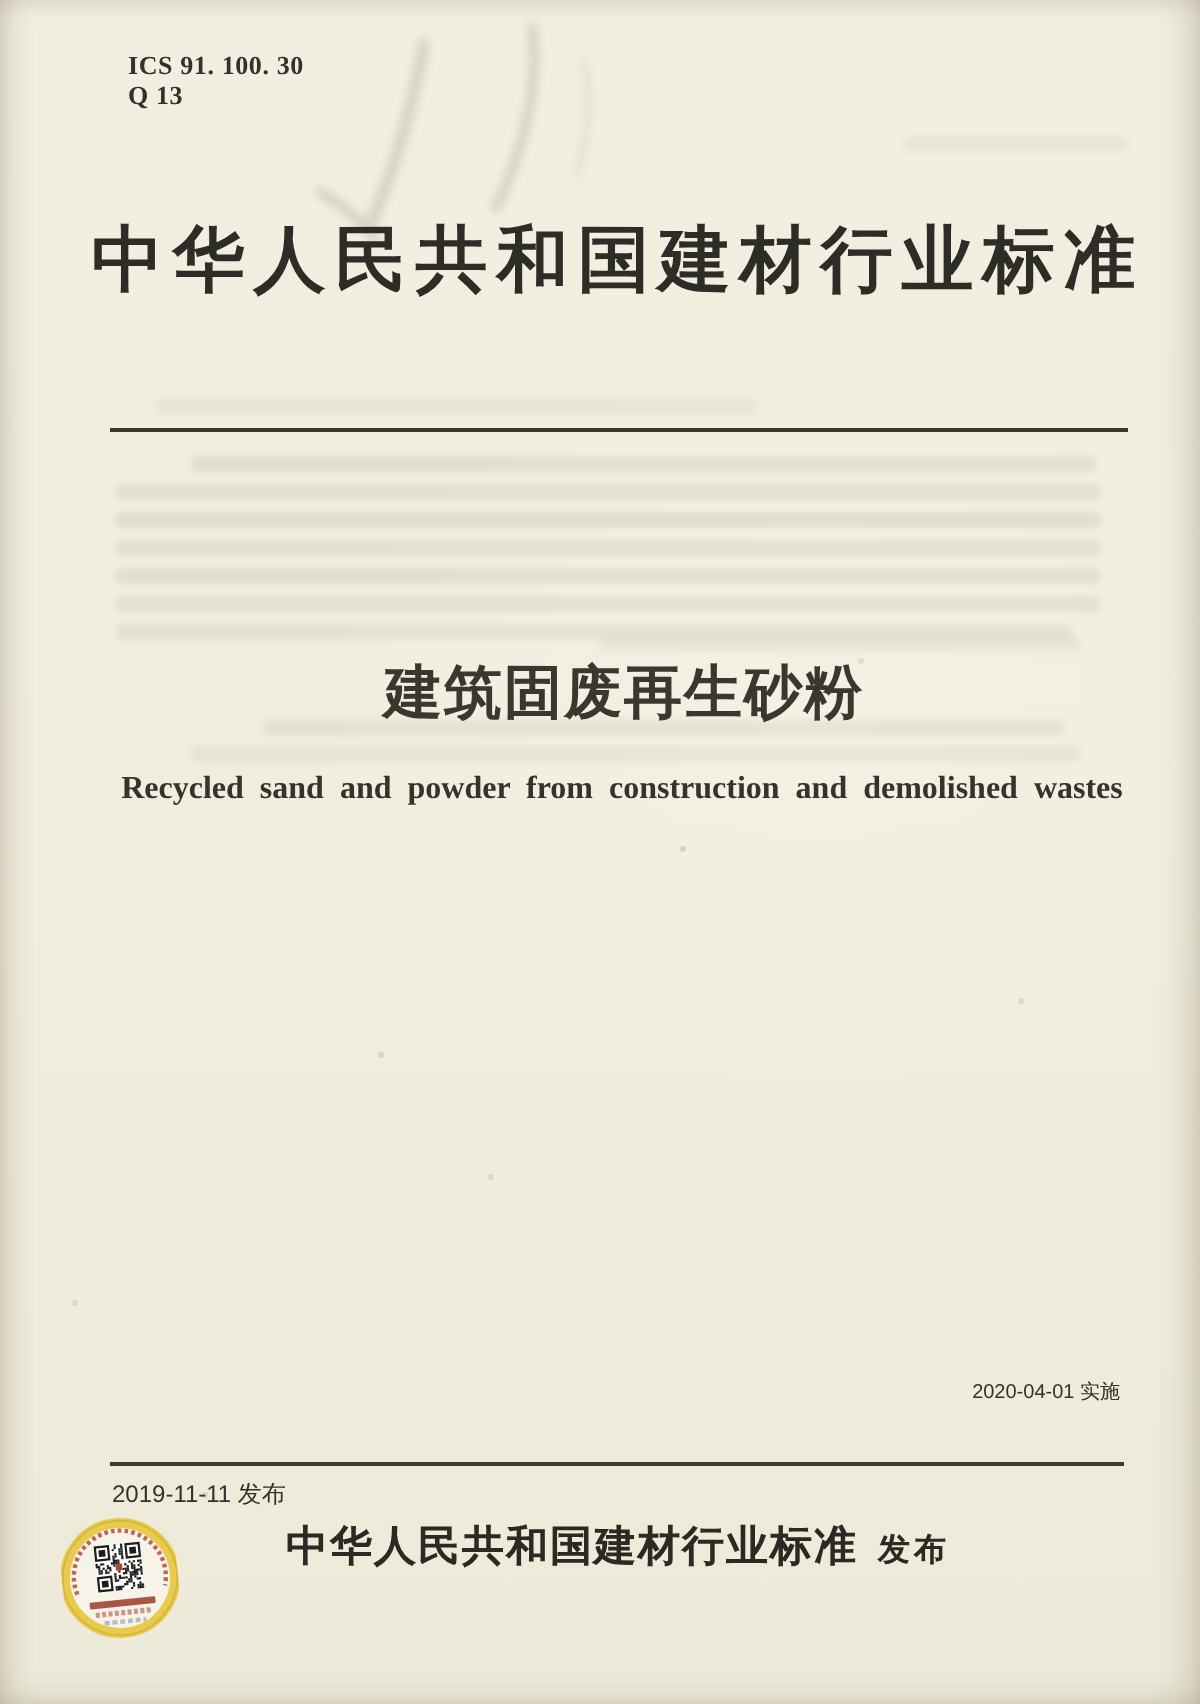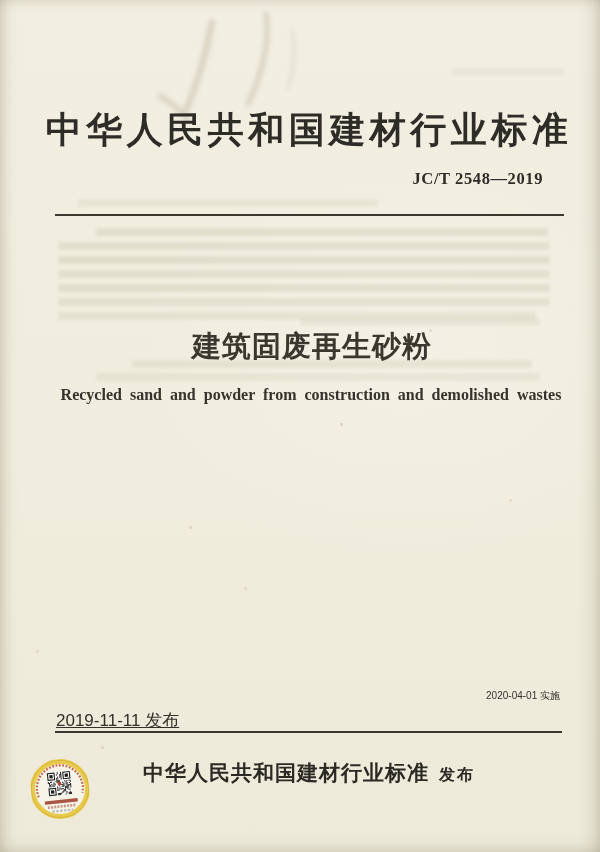--- a/index.html
+++ b/index.html
@@ -29,21 +29,21 @@
                430px 330px 0 1px rgba(180,120,90,.18);}
   .ics{position:absolute;left:64px;top:25px;font-size:13px;font-weight:bold;line-height:15px;letter-spacing:.3px;color:#33312a;}
   .logo{position:absolute;right:84px;top:16px;font-size:77px;font-weight:bold;line-height:1.05;letter-spacing:-1px;color:#23221e;}
   .std-title{position:absolute;left:0;right:-18px;top:106px;text-align:center;font-size:36px;font-weight:bold;letter-spacing:4.5px;color:#2e2c26;white-space:nowrap;}
   .std-code{position:absolute;right:57px;top:169px;font-size:16.5px;font-weight:bold;letter-spacing:.6px;color:#2e2c26;}
   .rule{position:absolute;background:#3b382f;height:2px;}
   .rule-top{left:55px;top:214px;width:509px;}
   .rule-bottom{left:55px;top:731px;width:507px;}
   .doc-title{position:absolute;left:0;right:-24px;top:327px;text-align:center;font-size:29px;font-weight:bold;letter-spacing:1px;color:#3a372e;white-space:nowrap;}
   .doc-subtitle{position:absolute;left:0;right:-22px;top:386px;text-align:center;font-size:16px;font-weight:bold;word-spacing:4px;color:#35332b;white-space:nowrap;}
-  .date-issue{position:absolute;left:56px;top:709px;font-size:17px;color:#33312a;font-family:"Liberation Sans","DejaVu Sans",sans-serif;text-decoration:underline;}
+  .date-issue{position:absolute;left:56px;top:739px;font-size:12px;color:#33312a;font-family:"Liberation Sans","DejaVu Sans",sans-serif;}
   .date-impl{position:absolute;right:40px;top:689px;font-size:10px;color:#33312a;font-family:"Liberation Sans","DejaVu Sans",sans-serif;}
   .publisher{position:absolute;left:0;right:-18px;top:759px;text-align:center;color:#2b2923;white-space:nowrap;}
   .publisher .pub-name{font-size:21px;font-weight:bold;letter-spacing:1px;}
   .publisher .pub-label{font-size:16px;font-weight:bold;margin-left:10px;letter-spacing:2px;}
   .sticker{position:absolute;left:31px;top:759px;width:58px;height:60px;z-index:4;transform:rotate(-6deg);}
 </style>
 </head>
 <body>
 
 <div class="page">
@@ -71,25 +71,28 @@
     </g>
     <defs>
         <filter id="blr">
           <feGaussianBlur stdDeviation="2.4"></feGaussianBlur>
         </filter>
       </defs>
   </svg>
   <div class="specks"></div>
 
   <div class="layer-text">
+    <div class="ics">
+      <div>ICS 91. 100. 30</div>
+      <div>Q 13</div>
+    </div>
 
 
     <div class="std-title">中华人民共和国建材行业标准</div>
 
-    <div class="std-code">JC/T 2548—2019</div>
 
     <div class="rule rule-top"></div>
 
     <div class="doc-title">建筑固废再生砂粉</div>
 
     <div class="doc-subtitle">Recycled sand and powder from construction and demolished wastes</div>
 
     <div class="date-issue">2019-11-11 发布</div>
     <div class="date-impl">2020-04-01 实施</div>
 

